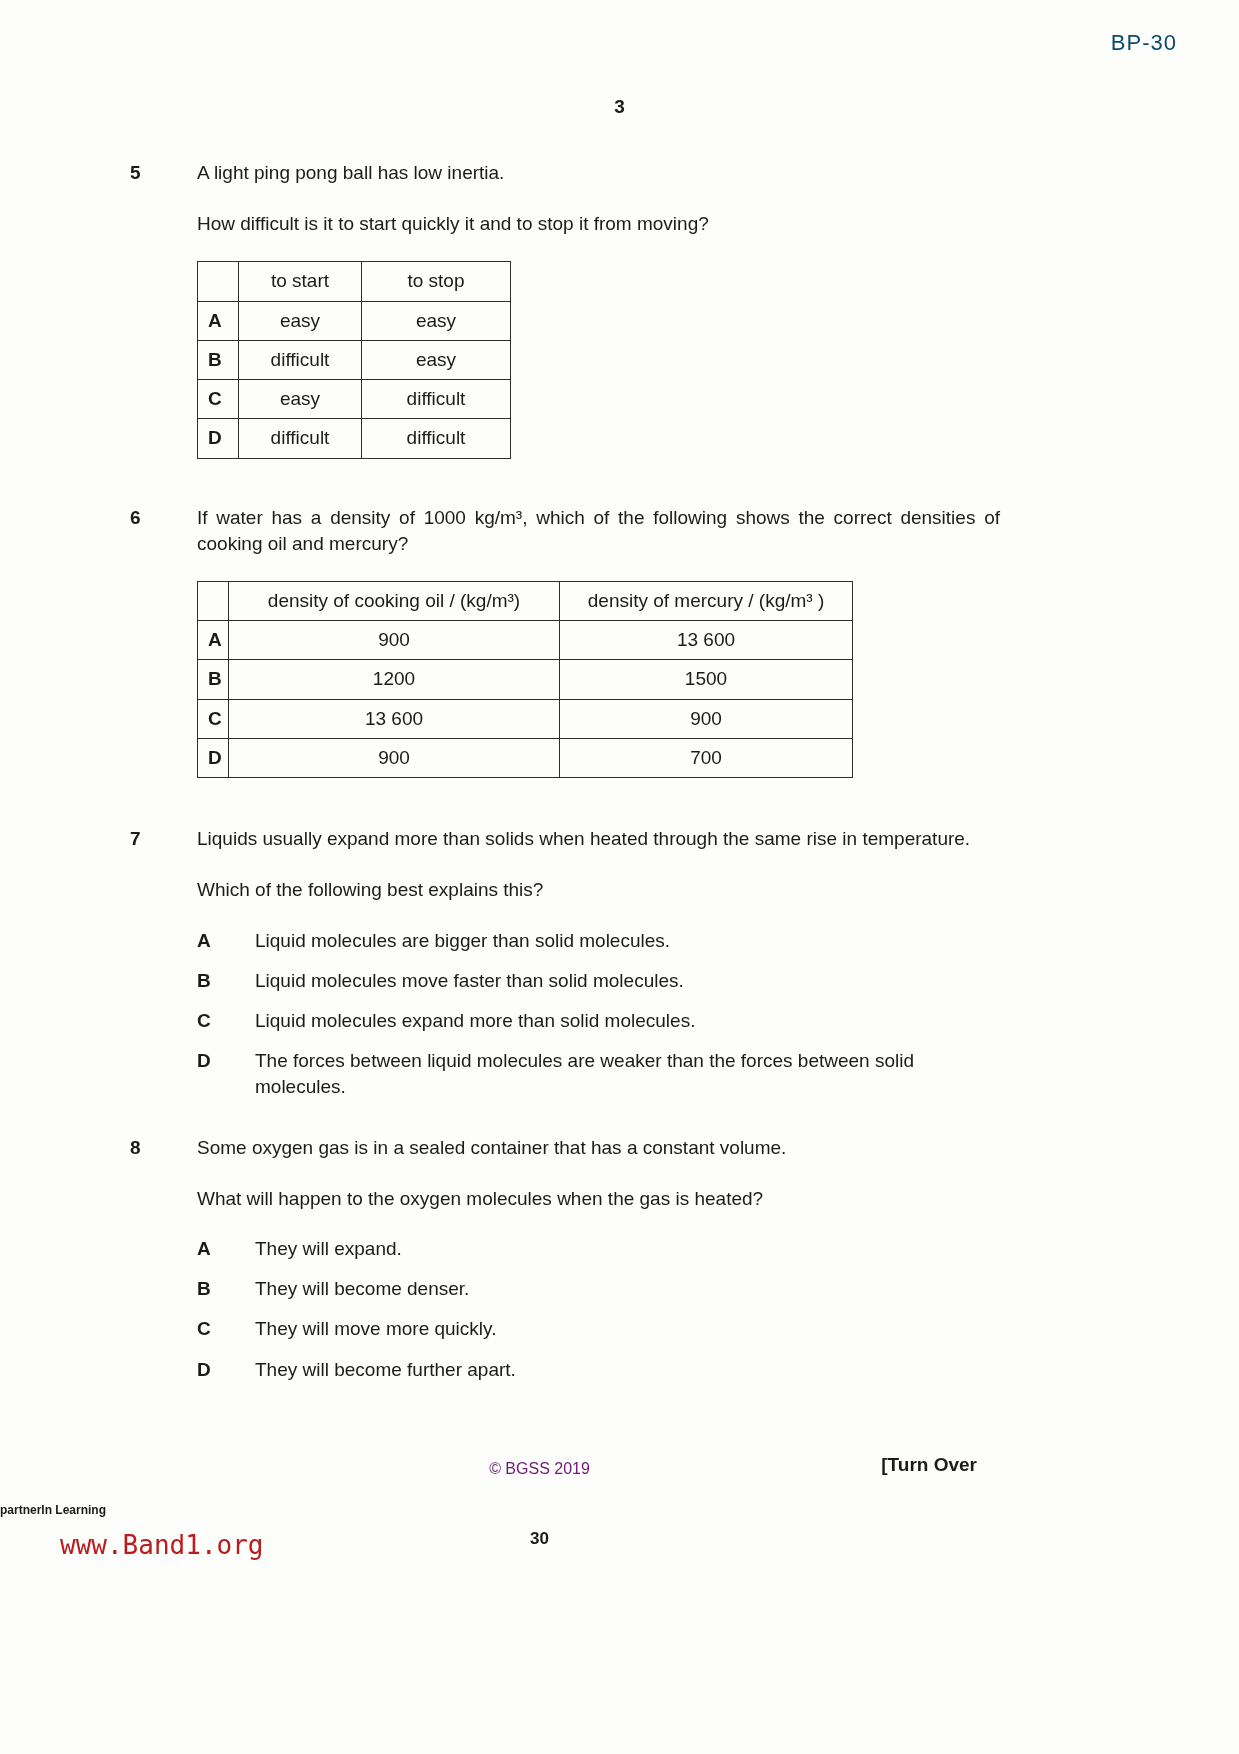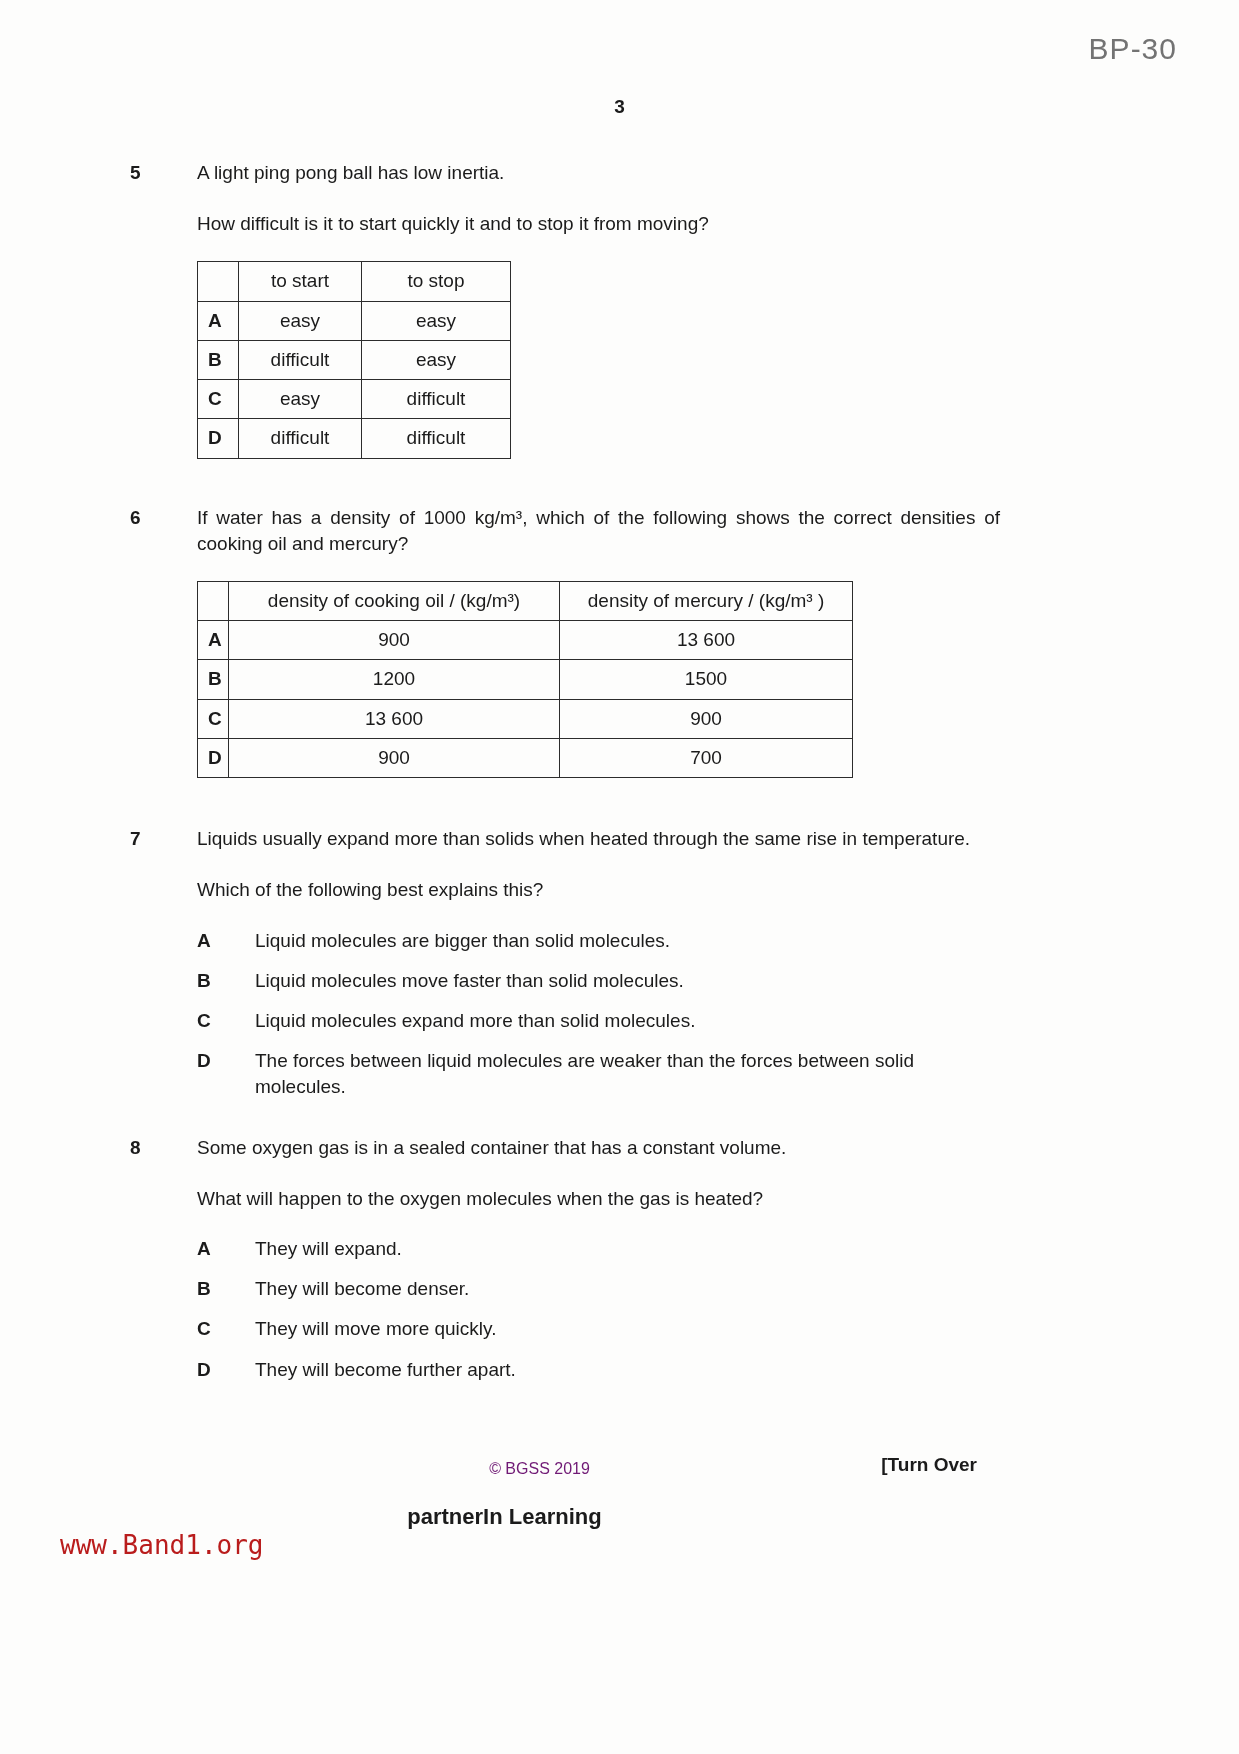--- a/index.html
+++ b/index.html
@@ -16,23 +16,23 @@
     background: #fdfdfc;
     color: #1b1b1b;
     overflow: hidden;
     font-size: 19px;
     line-height: 1.38;
   }
   .paper-code {
     position: absolute;
     top: 28px;
     right: 62px;
-    font-size: 30px;
+    font-size: 22px;
     letter-spacing: 1px;
-    color: #737373;
+    color: #0c4a6e;
   }
   .page-number-top {
     position: absolute;
     top: 94px;
     left: 0;
     right: 0;
     text-align: center;
     font-weight: bold;
     font-size: 19px;
   }
@@ -112,22 +112,22 @@
     top: 1452px;
     right: 262px;
     font-size: 19px;
     font-weight: bold;
   }
   .footer-partner {
     position: absolute;
     top: 1502px;
     left: 0;
     right: 230px;
-    text-align: center;
-    font-size: 22px;
+    text-align: left;
+    font-size: 12px;
     font-weight: bold;
   }
   .footer-pagenum {
     position: absolute;
     top: 1527px;
     left: 0;
     right: 160px;
     text-align: center;
     font-size: 17px;
     font-weight: bold;
@@ -278,15 +278,16 @@
           </div>
         </div>
       </div>
     </div>
 
   </div>
 
   <div class="footer-copyright">© BGSS 2019</div>
   <div class="footer-turnover">[Turn Over</div>
   <div class="footer-partner">partnerIn Learning</div>
+  <div class="footer-pagenum">30</div>
   <div class="footer-website">www.Band1.org</div>
 
 </div>
 
 </body></html>

